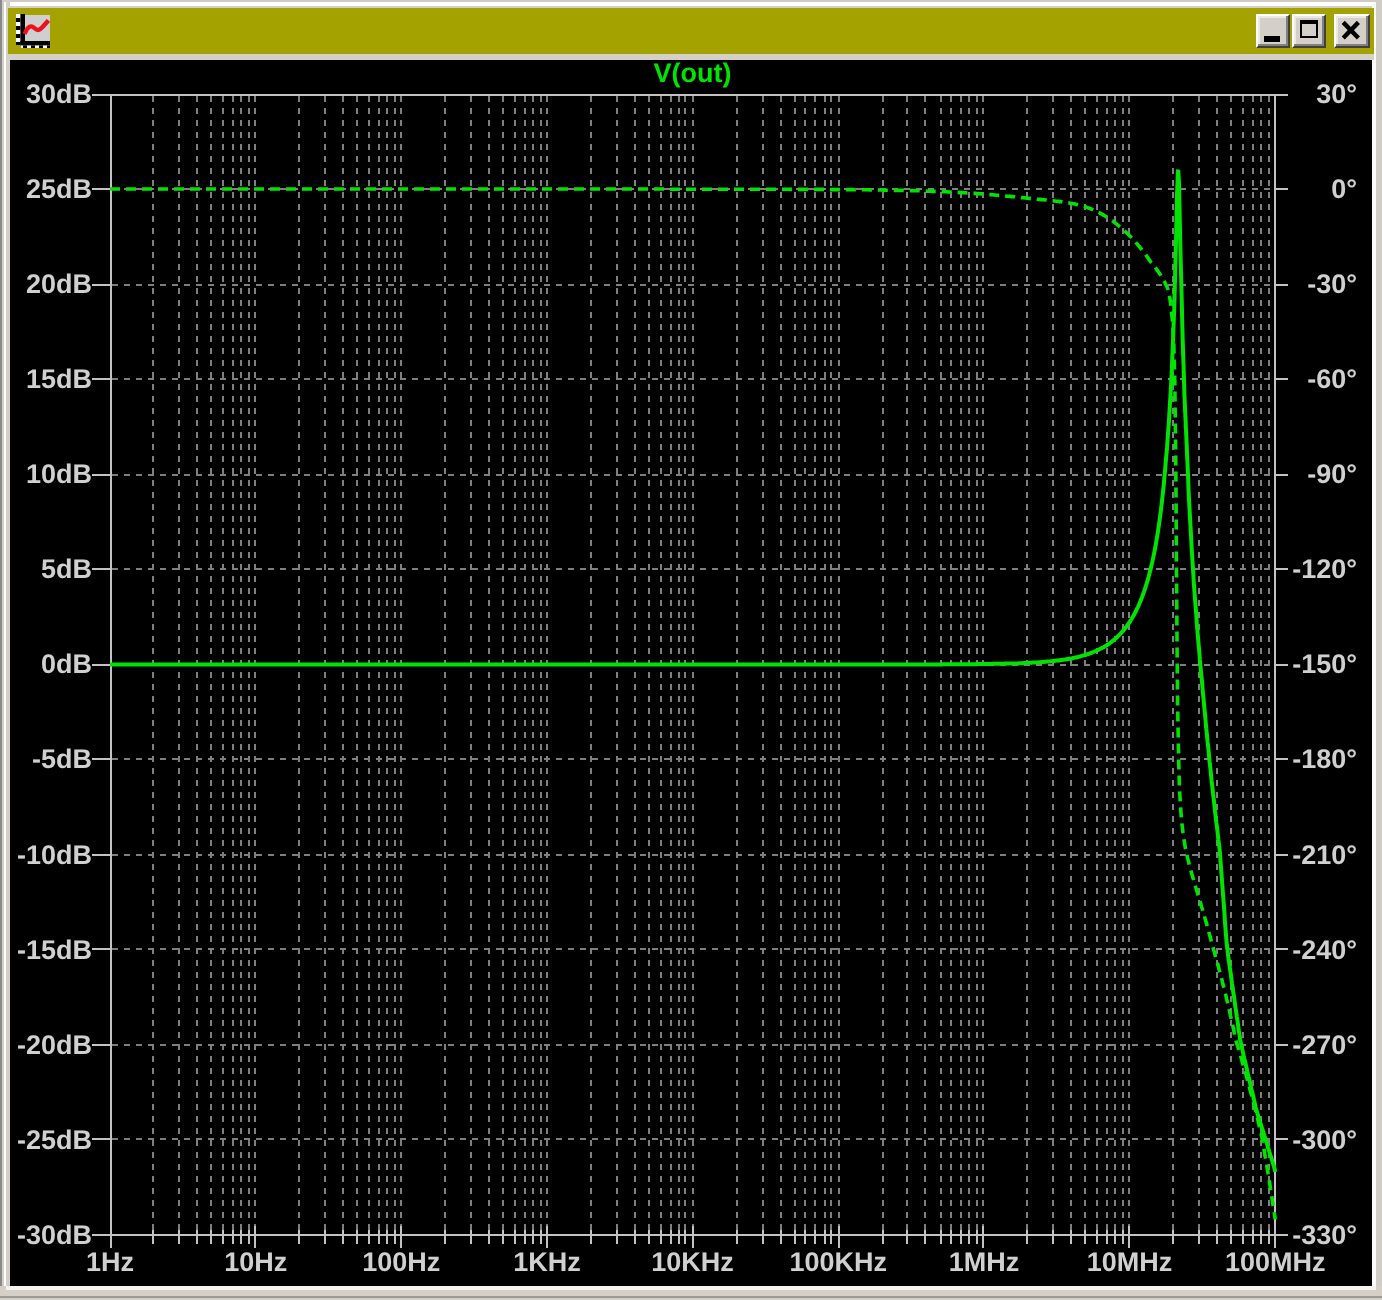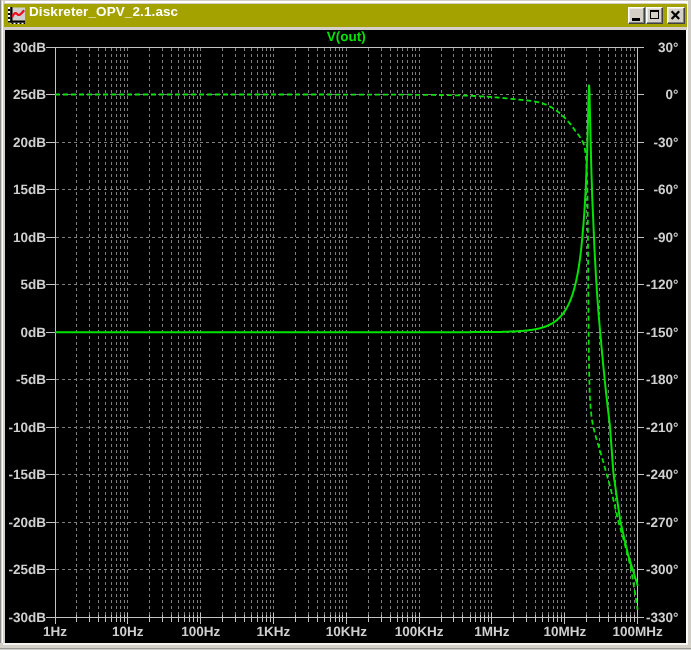--- a/index.html
+++ b/index.html
@@ -67,21 +67,20 @@
   <div class="abs" style="left:1.5px;top:1px;width:1.5px;height:648px;background:#ffffff;"></div>
   <div class="abs" style="left:686px;top:0;width:5px;height:650px;background:#d0cdc6;"></div>
   <div class="abs" style="left:686px;top:1px;width:1.5px;height:648px;background:#fbfbf9;"></div>
   <div class="abs" style="left:0;top:643px;width:691px;height:7px;background:#d4d0c8;"></div>
   <div class="abs" style="left:3px;top:643px;width:685px;height:1.5px;background:#f5f4f1;"></div>
   <div class="abs" style="left:0;top:648px;width:691px;height:1px;background:#9a9a96;"></div>
 
   <div class="abs" style="left:4px;top:27px;width:682.5px;height:2.5px;background:#d4d0c8;"></div>
 
   <div class="abs" id="titlebar"></div>
-  <div class="abs" id="title">Diskreter_OPV_2.1.asc</div>
 
   <svg class="abs" style="left:8px;top:7px" width="17" height="17" viewBox="0 0 17 17">
     <rect x="0" y="0" width="4.5" height="15.5" fill="#fff"></rect>
     <rect x="2.5" y="13.5" width="14.5" height="3.5" fill="#fff"></rect>
     <rect x="4.5" y="0.5" width="12.5" height="13" fill="#cfcfcf"></rect>
     <rect x="2.2" y="0" width="2.3" height="15.5" fill="#000"></rect>
     <rect x="0" y="2" width="2.2" height="2" fill="#000"></rect>
     <rect x="0" y="6" width="2.2" height="2" fill="#000"></rect>
     <rect x="0" y="10" width="2.2" height="2" fill="#000"></rect>
     <rect x="0" y="14" width="2.2" height="1.5" fill="#000"></rect>

